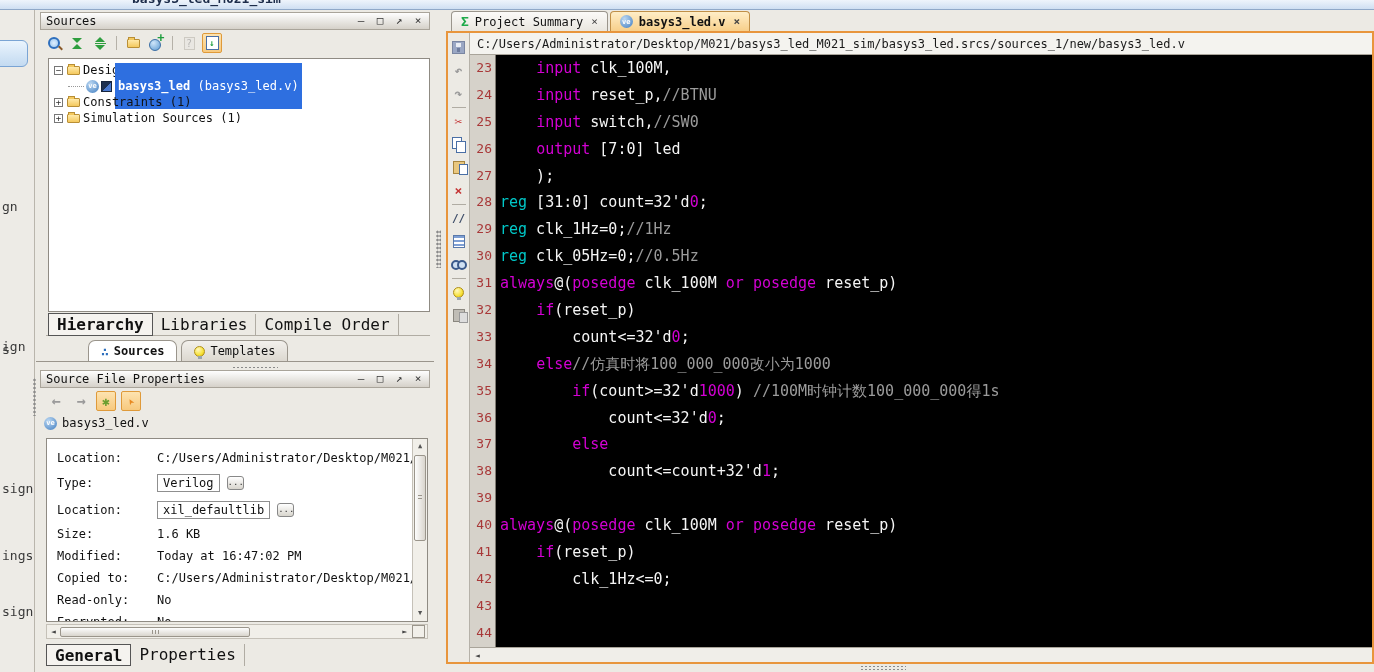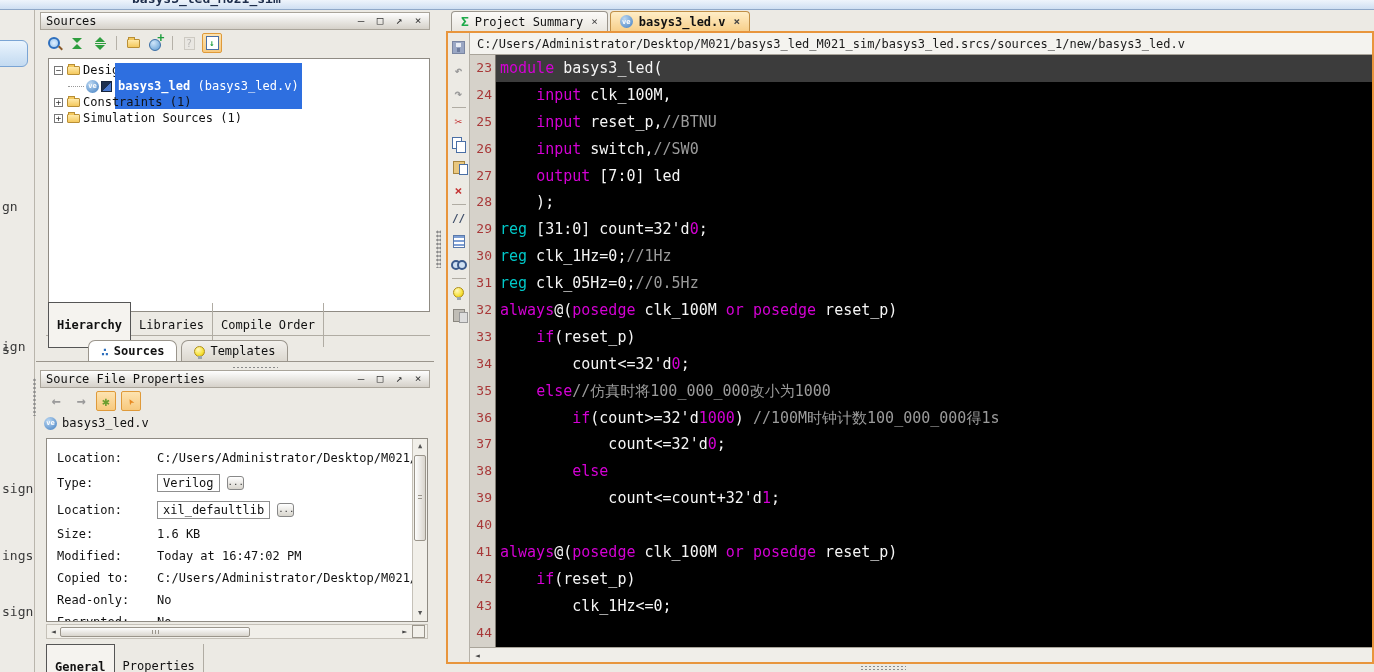--- a/index.html
+++ b/index.html
@@ -30,21 +30,21 @@
   .tbtn.tgl{background:linear-gradient(#fde3b0,#f7c97e);border:1px solid #df9a3a;border-radius:2px}
   .tbtn.dis{opacity:.55}
 
   #src-treebox{position:absolute;left:12px;right:4px;top:48px;height:254px;background:#fff;border:1px solid #8f8b83;overflow:hidden;padding-top:3px}
   .trow{display:flex;align-items:center;height:16px;padding-left:5px;white-space:nowrap;font-size:12px}
   .exp{width:9px;height:9px;border:1px solid #777;background:#fff;font-size:9px;line-height:7px;text-align:center;color:#333;margin-right:4px;flex:0 0 9px}
   .conn{width:16px;height:0;border-bottom:1px dotted #999;margin-right:2px}
   .lab{margin-left:3px}
   .lab.sel{background:#2e6fe0;color:#fff;padding:16px 3px}
   #src-viewtabs{position:absolute;left:10px;right:4px;top:304px;height:22px;display:flex;align-items:center;border-bottom:1px solid #b0aca3;padding-left:2px}
-  .xtab{padding:15px 8px;font-size:12px;border-right:1px solid #b0aca3}
+  .xtab{padding:1px 8px;font-size:16px;border-right:1px solid #b0aca3}
   .xtab.act{font-weight:bold;border:1px solid #555;background:#f5f3ef}
   #panel-tabs{position:absolute;left:0;right:0;top:328px;height:24px;display:flex;align-items:flex-end;padding-left:52px;border-bottom:1px solid #9a958c}
   .ptab{display:inline-flex;align-items:center;gap:5px;padding:2px 12px;border:1px solid #9a958c;border-bottom:none;border-radius:7px 7px 0 0;background:linear-gradient(#f2f0ec,#dcd8d0);margin-right:4px;height:21px;font-size:12px}
   .ptab.act{background:#fff;font-weight:bold}
 
   #props-win{position:absolute;left:0;right:0;top:360px;bottom:0}
   #props-win .winbar{margin:0 4px}
   #prop-toolbar{padding-left:10px;gap:5px}
   .arrg{font-size:15px;color:#9a9a9a;font-weight:bold}
   #prop-file{display:flex;align-items:center;gap:5px;padding-left:8px;height:18px}
@@ -409,21 +409,20 @@
             <div class="gln">37</div>
             <div class="gln">38</div>
             <div class="gln">39</div>
             <div class="gln">40</div>
             <div class="gln">41</div>
             <div class="gln">42</div>
             <div class="gln">43</div>
             <div class="gln">44</div>
           </div>
         <div id="code">
-            <div class="cln cur"><span class="kw">module</span><span class="pl"> basys3_led(</span></div>
             <div class="cln"><span class="pl">    </span><span class="kw">input</span><span class="pl"> clk_100M,</span></div>
             <div class="cln"><span class="pl">    </span><span class="kw">input</span><span class="pl"> reset_p,</span><span class="cm">//BTNU</span></div>
             <div class="cln"><span class="pl">    </span><span class="kw">input</span><span class="pl"> switch,</span><span class="cm">//SW0</span></div>
             <div class="cln"><span class="pl">    </span><span class="kw">output</span><span class="pl"> [7:0] led</span></div>
             <div class="cln"><span class="pl">    );</span></div>
             <div class="cln"><span class="ty">reg</span><span class="pl"> [31:0] count=32'd</span><span class="nm">0</span><span class="pl">;</span></div>
             <div class="cln"><span class="ty">reg</span><span class="pl"> clk_1Hz=0;</span><span class="cm">//1Hz</span></div>
             <div class="cln"><span class="ty">reg</span><span class="pl"> clk_05Hz=0;</span><span class="cm">//0.5Hz</span></div>
             <div class="cln"><span class="kw">always</span><span class="pl">@(</span><span class="kw">posedge</span><span class="pl"> clk_100M </span><span class="kw">or</span><span class="pl"> </span><span class="kw">posedge</span><span class="pl"> reset_p)</span></div>
             <div class="cln"><span class="pl">    </span><span class="kw">if</span><span class="pl">(reset_p)</span></div>

